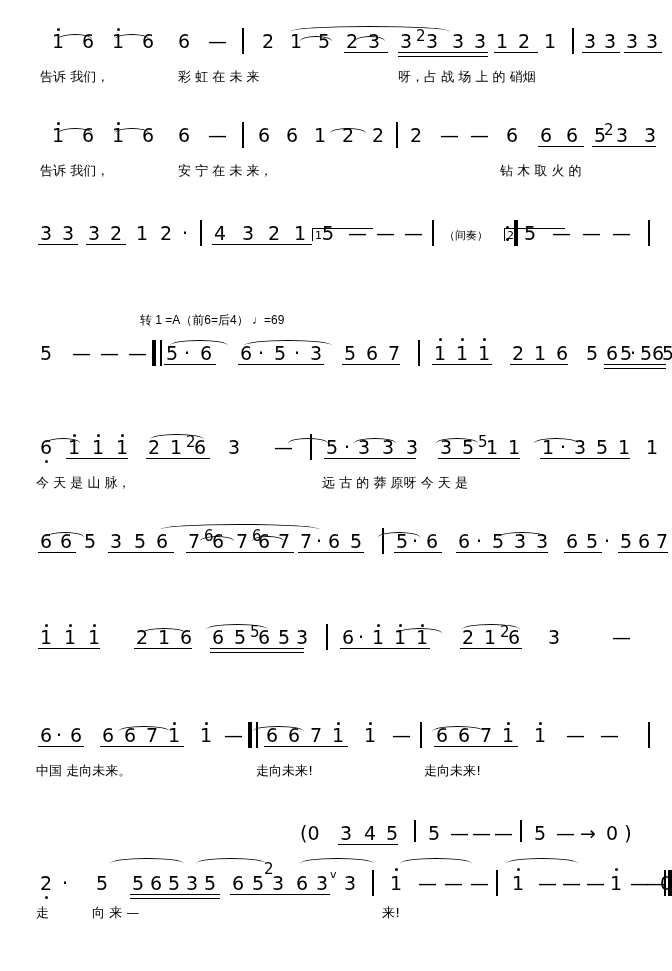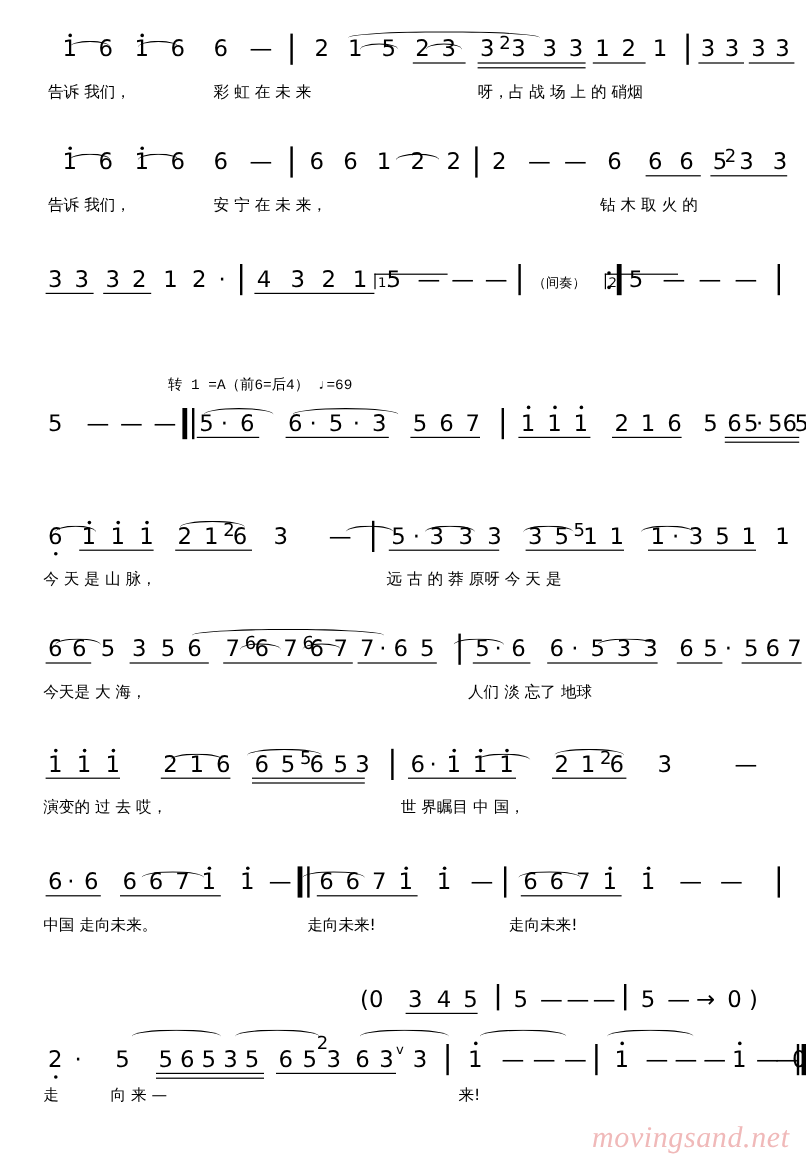--- a/index.html
+++ b/index.html
@@ -94,21 +94,21 @@
     font-size:11px;
     font-family:"DejaVu Sans", sans-serif;
     border-left:1.3px solid #000;
     border-top:1.3px solid #000;
     padding:0 2px 0 2px;
     height:12px;
   }
   .tempo{
     position:absolute;
     font-size:12px;
-    font-family:Liberation Mono, monospace;
+    font-family:Liberation Sans, sans-serif;
     white-space:nowrap;
   }
   .watermark{
     position:absolute;
     right:14px;bottom:8px;
     font-family:"Liberation Serif", serif;
     font-style:italic;
     font-size:25px;
     color:#f0b9b9;
     letter-spacing:0.5px;
@@ -393,24 +393,20 @@
       <div class="beam" style="left:456px;top:34px;width:92px;"></div>
       <span class="n" style="left:566px;">6</span>
       <span class="n" style="left:586px;">5</span>
       <span class="n" style="left:604px;">·</span>
       <div class="beam" style="left:564px;top:34px;width:38px;"></div>
       <span class="n" style="left:620px;">5</span>
       <span class="n" style="left:638px;">6</span>
       <span class="n" style="left:656px;">7</span>
       <div class="beam" style="left:618px;top:34px;width:50px;"></div>
     </div>
-    <div class="lyric-row">
-      <span class="lyr" style="left:36px;">今天是 大    海，</span>
-      <span class="lyr" style="left:390px;">人们 淡     忘了 地球</span>
-    </div>
   </div>
 
   <div class="system" style="top:614px;">
     <div class="staff-row">
       <div class="slur" style="left:142px;top:14px;width:44px;"></div>
       <div class="slur" style="left:206px;top:10px;width:62px;"></div>
       <div class="slur" style="left:398px;top:14px;width:44px;"></div>
 
       <span class="n" style="left:40px;">1</span>
         <span class="od" style="left:45px;top:10px;"></span>
@@ -442,24 +438,20 @@
         <span class="od" style="left:421px;top:10px;"></span>
       <div class="beam" style="left:340px;top:34px;width:90px;"></div>
       <span class="n" style="left:462px;">2</span>
       <span class="n" style="left:484px;">1</span>
       <span class="n small" style="left:500px;top:9px;">2</span>
       <span class="n" style="left:508px;">6</span>
       <div class="beam" style="left:460px;top:34px;width:62px;"></div>
       <div class="slur" style="left:462px;top:10px;width:58px;"></div>
       <span class="n" style="left:548px;">3</span>
       <span class="n" style="left:612px;">—</span>
-    </div>
-    <div class="lyric-row">
-      <span class="lyr" style="left:36px;">演变的  过 去  哎，</span>
-      <span class="lyr" style="left:334px;">世 界瞩目 中   国，</span>
     </div>
   </div>
 
   <div class="system" style="top:712px;">
     <div class="staff-row">
       <div class="slur" style="left:118px;top:14px;width:52px;"></div>
       <div class="slur" style="left:252px;top:14px;width:52px;"></div>
       <div class="slur" style="left:432px;top:14px;width:52px;"></div>
 
       <span class="n" style="left:40px;">6</span>
@@ -571,14 +563,13 @@
       <div class="bar" style="left:664px;top:24px;height:26px;"></div>
       <div class="bar thick" style="left:668px;top:24px;height:26px;"></div>
     </div>
     <div class="lyric-row" style="height:24px;">
       <span class="lyr" style="left:36px;top:6px;">走</span>
       <span class="lyr" style="left:92px;top:6px;">向 来 —</span>
       <span class="lyr" style="left:382px;top:6px;">来!</span>
     </div>
   </div>
 
-  <div class="watermark">movingsand.net</div>
 </div>
 
 </body></html>

